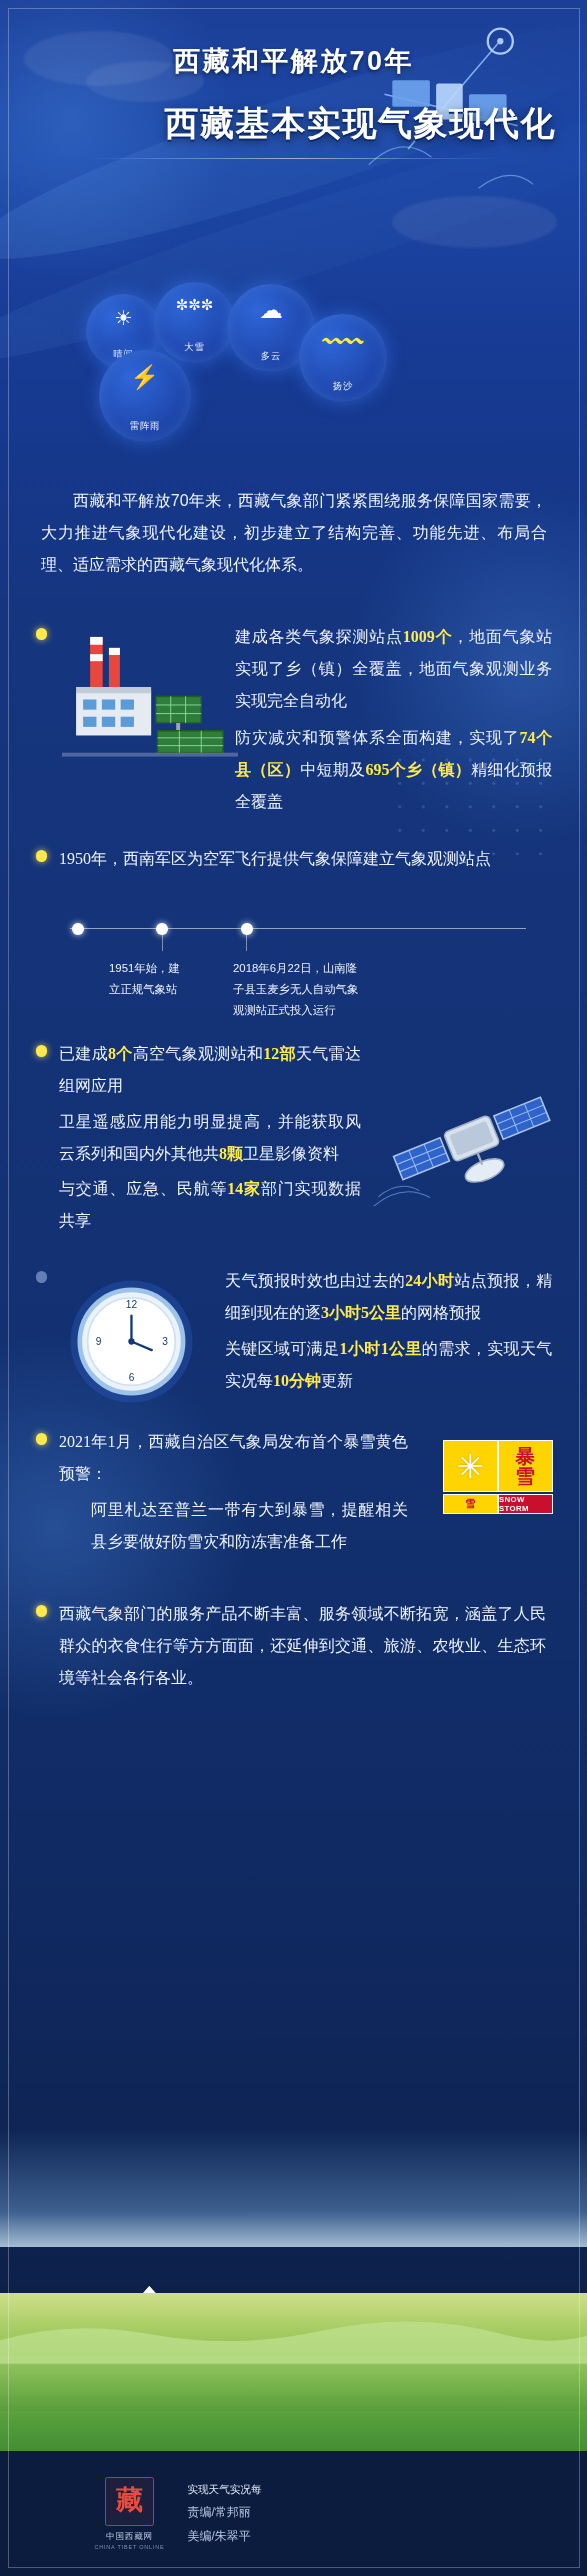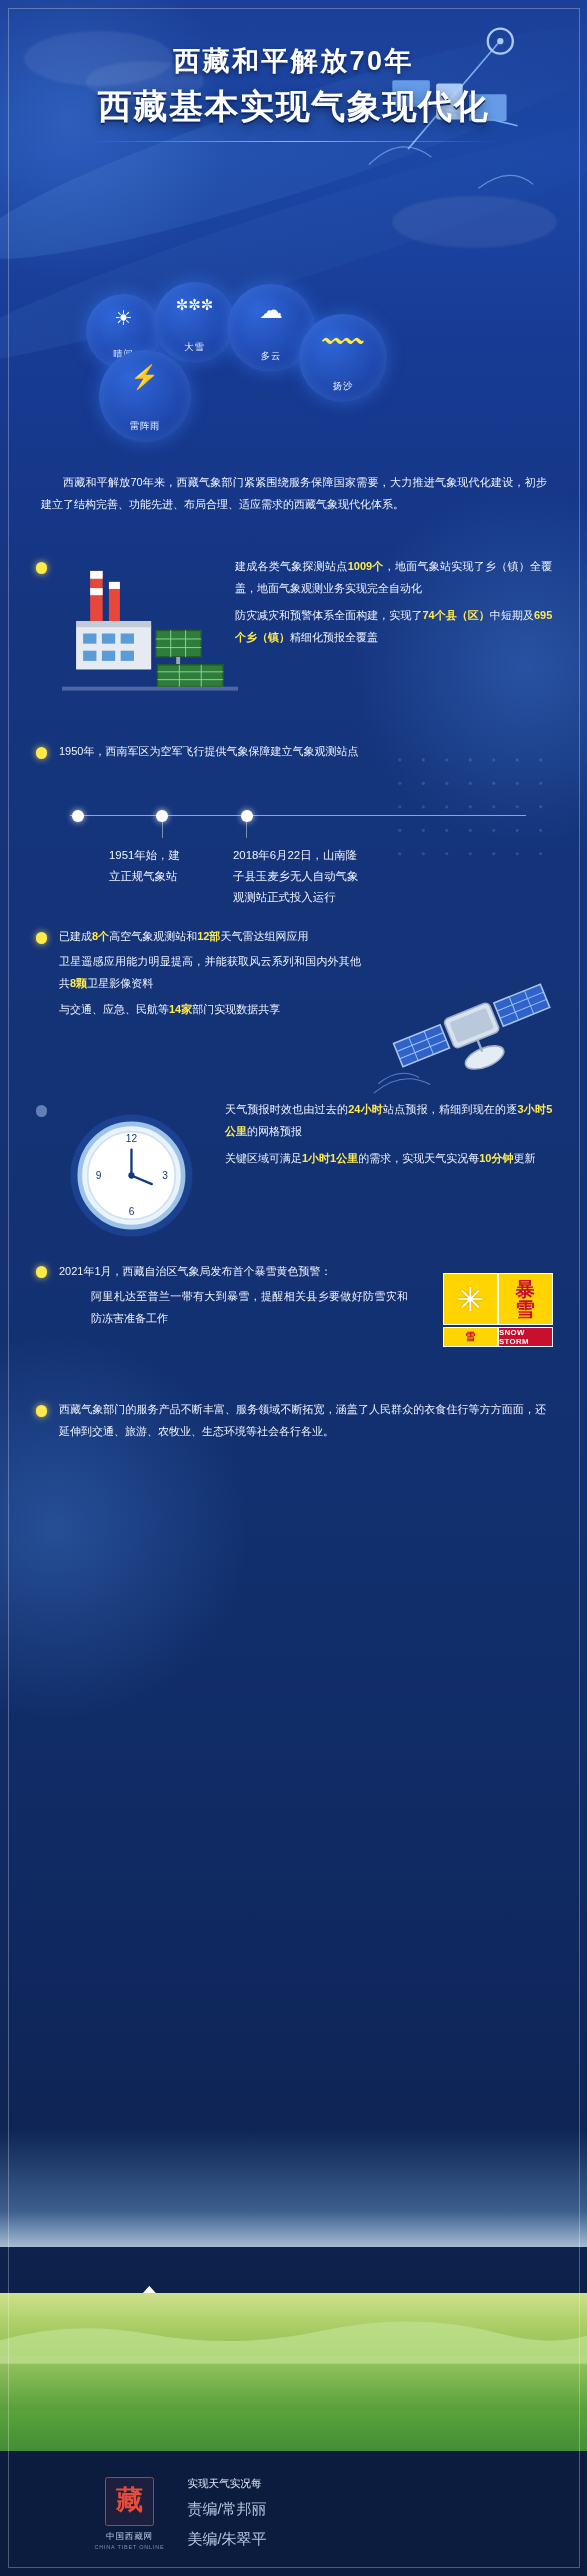--- a/index.html
+++ b/index.html
@@ -76,27 +76,28 @@
     font-weight: bold;
     color: #ffffff;
     letter-spacing: 2.4px;
     text-shadow: 0 1.6px 4.7px rgba(0,0,0,0.5);
     line-height: 1.5;
     display: inline-block;
     position: relative;
     padding: 1.6px 20.4px;
   }
   .title-main {
-    margin-top: 1px;
+    margin-top: 18px;
     font-size: 34px;
     font-weight: bold;
     letter-spacing: 1.6px;
     line-height: 1.35;
     color: #ffffff;
     text-shadow: 0 2.4px 0 #0a2a70, 0 3.1px 9.4px rgba(0,0,0,0.55);
+    text-align: right;
   }
   .title-rule {
     width: 407px;
     height: 1.6px;
     margin: 11px auto 0;
     background: linear-gradient(90deg, rgba(255,255,255,0), rgba(255,255,255,0.55), rgba(255,255,255,0));
   }
   .sat-deco {
     position: absolute;
     right: 47px;
@@ -134,23 +135,23 @@
     left: 0; right: 0;
     top: 18%;
     text-align: center;
     font-size: 20.4px;
     line-height: 1;
   }
 
   
   .intro {
     position: relative;
-    margin: 4px 41px 0 41px;
+    margin: 18px 41px 0 41px;
     color: #eef4ff;
-    font-size: 11px;
+    font-size: 16px;
     line-height: 2.0;
     text-align: justify;
     text-indent: 2em;
     z-index: 10;
   }
 
   
   .block {
     position: relative;
     z-index: 10;
@@ -168,23 +169,24 @@
     background: #ffe94d;
     box-shadow: 0 0 7.8px rgba(255,233,77,0.8);
   }
   .bullet.dim {
     background: #8fa9d8;
     box-shadow: none;
     opacity: 0.65;
   }
   .btext {
     color: #edf3ff;
-    font-size: 11px;
+    font-size: 16px;
     line-height: 2.0;
     text-align: justify;
+    font-family: Liberation Serif, serif;
   }
   .btext .hl {
     color: #ffe94d;
     font-weight: bold;
   }
   .btext-right {
     margin-left: 204px;
     margin-right: 4.7px;
   }
   .btext-left {
@@ -358,21 +360,21 @@
     border-radius: 2.4px;
     background: rgba(231,76,60,0.08);
   }
   .logo-cn { font-size: 8.6px; letter-spacing: 0.8px; color: #b9c6e0; }
   .logo-en { font-size: 5.5px; letter-spacing: 0.8px; color: #7f8fb3; margin-top: 1.6px; }
   .credits {
     color: #dfe7f7;
     font-size: 10.6px;
     line-height: 2.0;
   }
-  .credits .c-sub { color: #b6c4e0; font-size: 15px; }
+  .credits .c-sub { color: #b6c4e0; font-size: 12px; }
 </style>
 </head>
 <body>
 
 <div class="poster">
 
   <div class="bg-glow" style="left:-94px; top:-47px; width:329px; height:329px;"></div>
   <div class="bg-glow" style="right:-118px; top:486px; width:360px; height:360px;"></div>
   <div class="bg-glow" style="left:-141px; top:1332px; width:392px; height:392px;"></div>
   <div class="cloud-soft" style="left:23.5px; top:31px; width:149px; height:55px;"></div>

